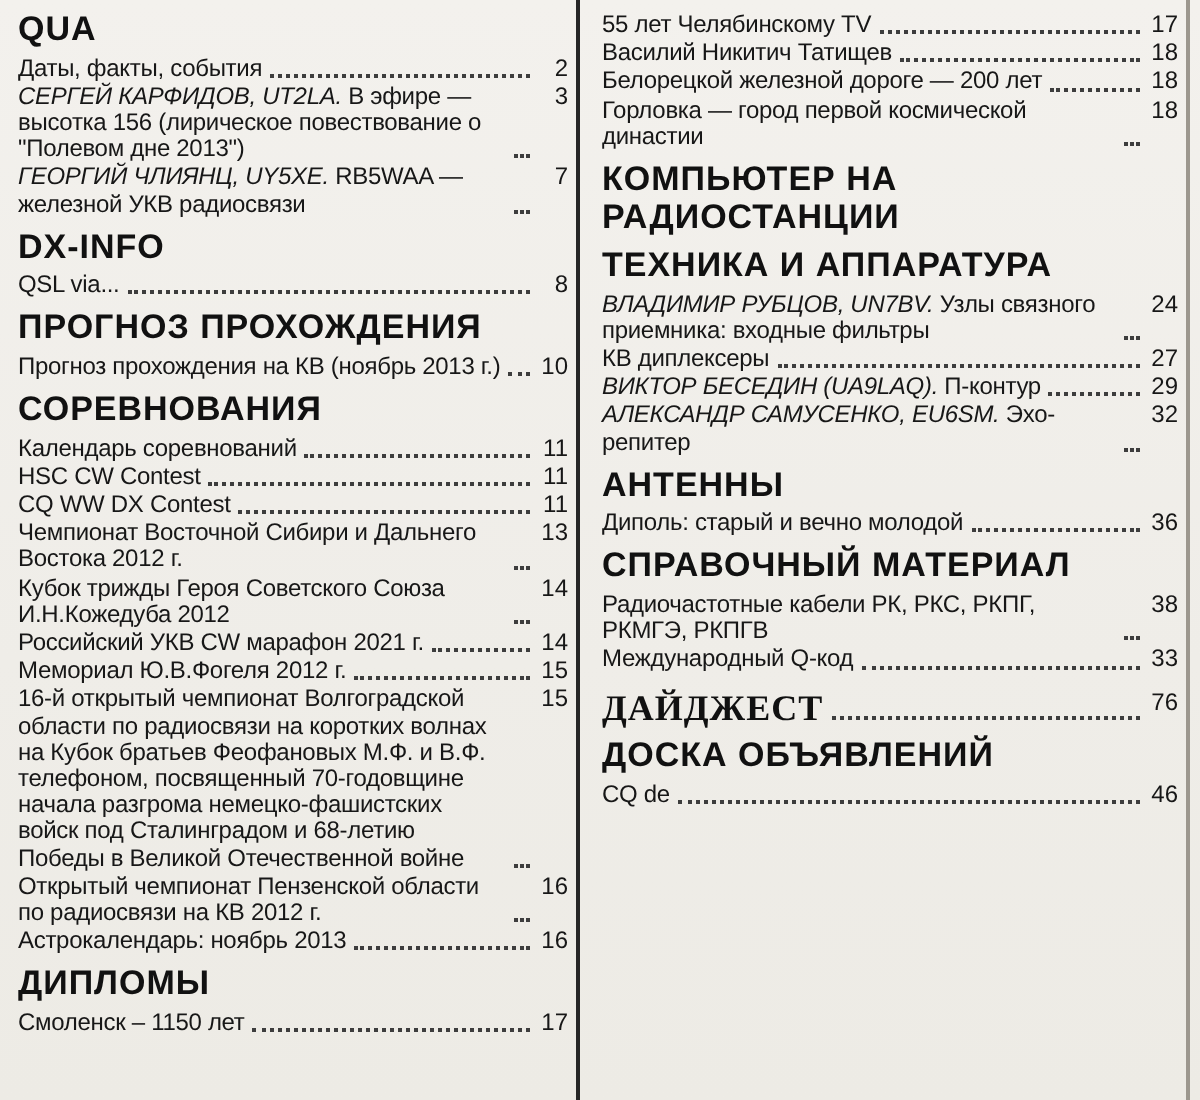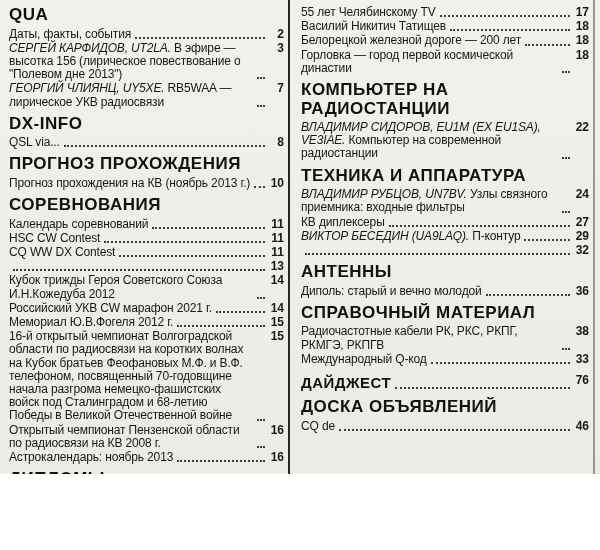--- a/index.html
+++ b/index.html
@@ -1,17 +1,17 @@
 <!DOCTYPE html>
 <html><head>
 <meta charset="utf-8">
 <style>
   html, body { margin: 0; padding: 0; }
   .page {
-    width: 600px; height: 474px; box-sizing: border-box;
+    width: 600px; height: 550px; box-sizing: border-box;
     display: flex; overflow: hidden;
     background: linear-gradient(180deg, #f3f1ed 0%, #efede8 60%, #edebe5 100%);
     color: #171717;
     font-family: "Liberation Sans", sans-serif;
   }
   .col { box-sizing: border-box; padding-top: 5px; }
   .col-left  { width: 288px; padding-left: 9px;  padding-right: 4px; }
   .col-right { flex: 1;      padding-left: 11px; padding-right: 4px; }
   .vrule       { width: 2px; background: #262626; }
   .vrule-right { width: 2px; background: #9c978e; }
@@ -30,26 +30,26 @@
   }
   .etext { flex: 0 1 auto; }
   .etext i { font-style: italic; margin-top: 24px; }
   .leader {
     flex: 1 0 8px;
     border-bottom: 2px dotted #3d3d3d;
     margin: 0 2px 2px 4px;
   }
   .pg {
     flex: none; min-width: 17px; text-align: right;
-    font-weight: bold; font-size: 12px; letter-spacing: 0;
+    font-weight: normal; font-size: 12px; letter-spacing: 0;
   }
   .hrow { margin-top: 8px; }
   .hrow .h-inline {
-    font-size: 15px; line-height: 18.5px; font-weight: bold;
-    letter-spacing: 0.5px; color: #111;
+    font-size: 18px; line-height: 18.5px; font-weight: bold;
+    letter-spacing: 0.5px; color: #111; font-family: Liberation Serif, serif;
   }
   .hrow .leader { margin-bottom: 3px; }
 </style>
 </head>
 <body>
 
 <div class="page">
 
   <div class="col col-left">
 
@@ -59,21 +59,21 @@
         <span class="etext"><i></i><span>Даты, факты, события</span></span>
         <span class="leader"></span>
         <span class="pg">2</span>
       </div>
       <div class="entry">
         <span class="etext"><i>СЕРГЕЙ КАРФИДОВ, UT2LA.</i><span> В эфире — высотка 156 (лирическое повествование о "Полевом дне 2013")</span></span>
         <span class="leader"></span>
         <span class="pg">3</span>
       </div>
       <div class="entry">
-        <span class="etext"><i>ГЕОРГИЙ ЧЛИЯНЦ, UY5XE.</i><span> RB5WAA — лирическое УКВ радиосвязи</span></span>
+        <span class="etext"><i>ГЕОРГИЙ ЧЛИЯНЦ, UY5XE.</i><span> RB5WAA — железной УКВ радиосвязи</span></span>
         <span class="leader"></span>
         <span class="pg">7</span>
       </div>
     </div>
 
     <div class="sec">
       <h2 class="h">DX-INFO</h2>
       <div class="entry">
         <span class="etext"><i></i><span>QSL via...</span></span>
         <span class="leader"></span>
@@ -101,20 +101,21 @@
         <span class="etext"><i></i><span>HSC CW Contest</span></span>
         <span class="leader"></span>
         <span class="pg">11</span>
       </div>
       <div class="entry">
         <span class="etext"><i></i><span>CQ WW DX Contest</span></span>
         <span class="leader"></span>
         <span class="pg">11</span>
       </div>
       <div class="entry">
+        <span class="etext"><i></i><span>Чемпионат Восточной Сибири и Дальнего Востока 2012 г.</span></span>
         <span class="leader"></span>
         <span class="pg">13</span>
       </div>
       <div class="entry">
         <span class="etext"><i></i><span>Кубок трижды Героя Советского Союза И.Н.Кожедуба 2012</span></span>
         <span class="leader"></span>
         <span class="pg">14</span>
       </div>
       <div class="entry">
         <span class="etext"><i></i><span>Российский УКВ CW марафон 2021 г.</span></span>
@@ -125,21 +126,21 @@
         <span class="etext"><i></i><span>Мемориал Ю.В.Фогеля 2012 г.</span></span>
         <span class="leader"></span>
         <span class="pg">15</span>
       </div>
       <div class="entry">
         <span class="etext"><i></i><span>16-й открытый чемпионат Волгоградской области по радиосвязи на коротких волнах на Кубок братьев Феофановых М.Ф. и В.Ф. телефоном, посвященный 70-годовщине начала разгрома немецко-фашистских войск под Сталинградом и 68-летию Победы в Великой Отечественной войне</span></span>
         <span class="leader"></span>
         <span class="pg">15</span>
       </div>
       <div class="entry">
-        <span class="etext"><i></i><span>Открытый чемпионат Пензенской области по радиосвязи на КВ 2008 г.</span></span>
+        <span class="etext"><i></i><span>Открытый чемпионат Пензенской области по радиосвязи на КВ 2012 г.</span></span>
         <span class="leader"></span>
         <span class="pg">16</span>
       </div>
     </div>
 
     <div class="sec">
       <div class="entry">
         <span class="etext"><i></i><span>Астрокалендарь: ноябрь 2013</span></span>
         <span class="leader"></span>
         <span class="pg">16</span>
@@ -180,45 +181,41 @@
       <div class="entry">
         <span class="etext"><i></i><span>Горловка — город первой космической династии</span></span>
         <span class="leader"></span>
         <span class="pg">18</span>
       </div>
     </div>
 
 
     <div class="sec">
       <h2 class="h">КОМПЬЮТЕР НА РАДИОСТАНЦИИ</h2>
-      <div class="entry">
-        <span class="etext"><i>ВЛАДИМИР СИДОРОВ, EU1M (EX EU1SA), VE3IAE.</i><span> Компьютер на современной радиостанции</span></span>
-        <span class="leader"></span>
-        <span class="pg">22</span>
-      </div>
     </div>
 
     <div class="sec">
       <h2 class="h">ТЕХНИКА И АППАРАТУРА</h2>
       <div class="entry">
         <span class="etext"><i>ВЛАДИМИР РУБЦОВ, UN7BV.</i><span> Узлы связного приемника: входные фильтры</span></span>
         <span class="leader"></span>
         <span class="pg">24</span>
       </div>
       <div class="entry">
         <span class="etext"><i></i><span>КВ диплексеры</span></span>
         <span class="leader"></span>
         <span class="pg">27</span>
       </div>
       <div class="entry">
         <span class="etext"><i>ВИКТОР БЕСЕДИН (UA9LAQ).</i><span> П-контур</span></span>
         <span class="leader"></span>
         <span class="pg">29</span>
       </div>
       <div class="entry">
+        <span class="etext"><i>АЛЕКСАНДР САМУСЕНКО, EU6SM.</i><span> Эхо-репитер</span></span>
         <span class="leader"></span>
         <span class="pg">32</span>
       </div>
     </div>
 
     <div class="sec">
       <h2 class="h">АНТЕННЫ</h2>
       <div class="entry">
         <span class="etext"><i></i><span>Диполь: старый и вечно молодой</span></span>
         <span class="leader"></span>

